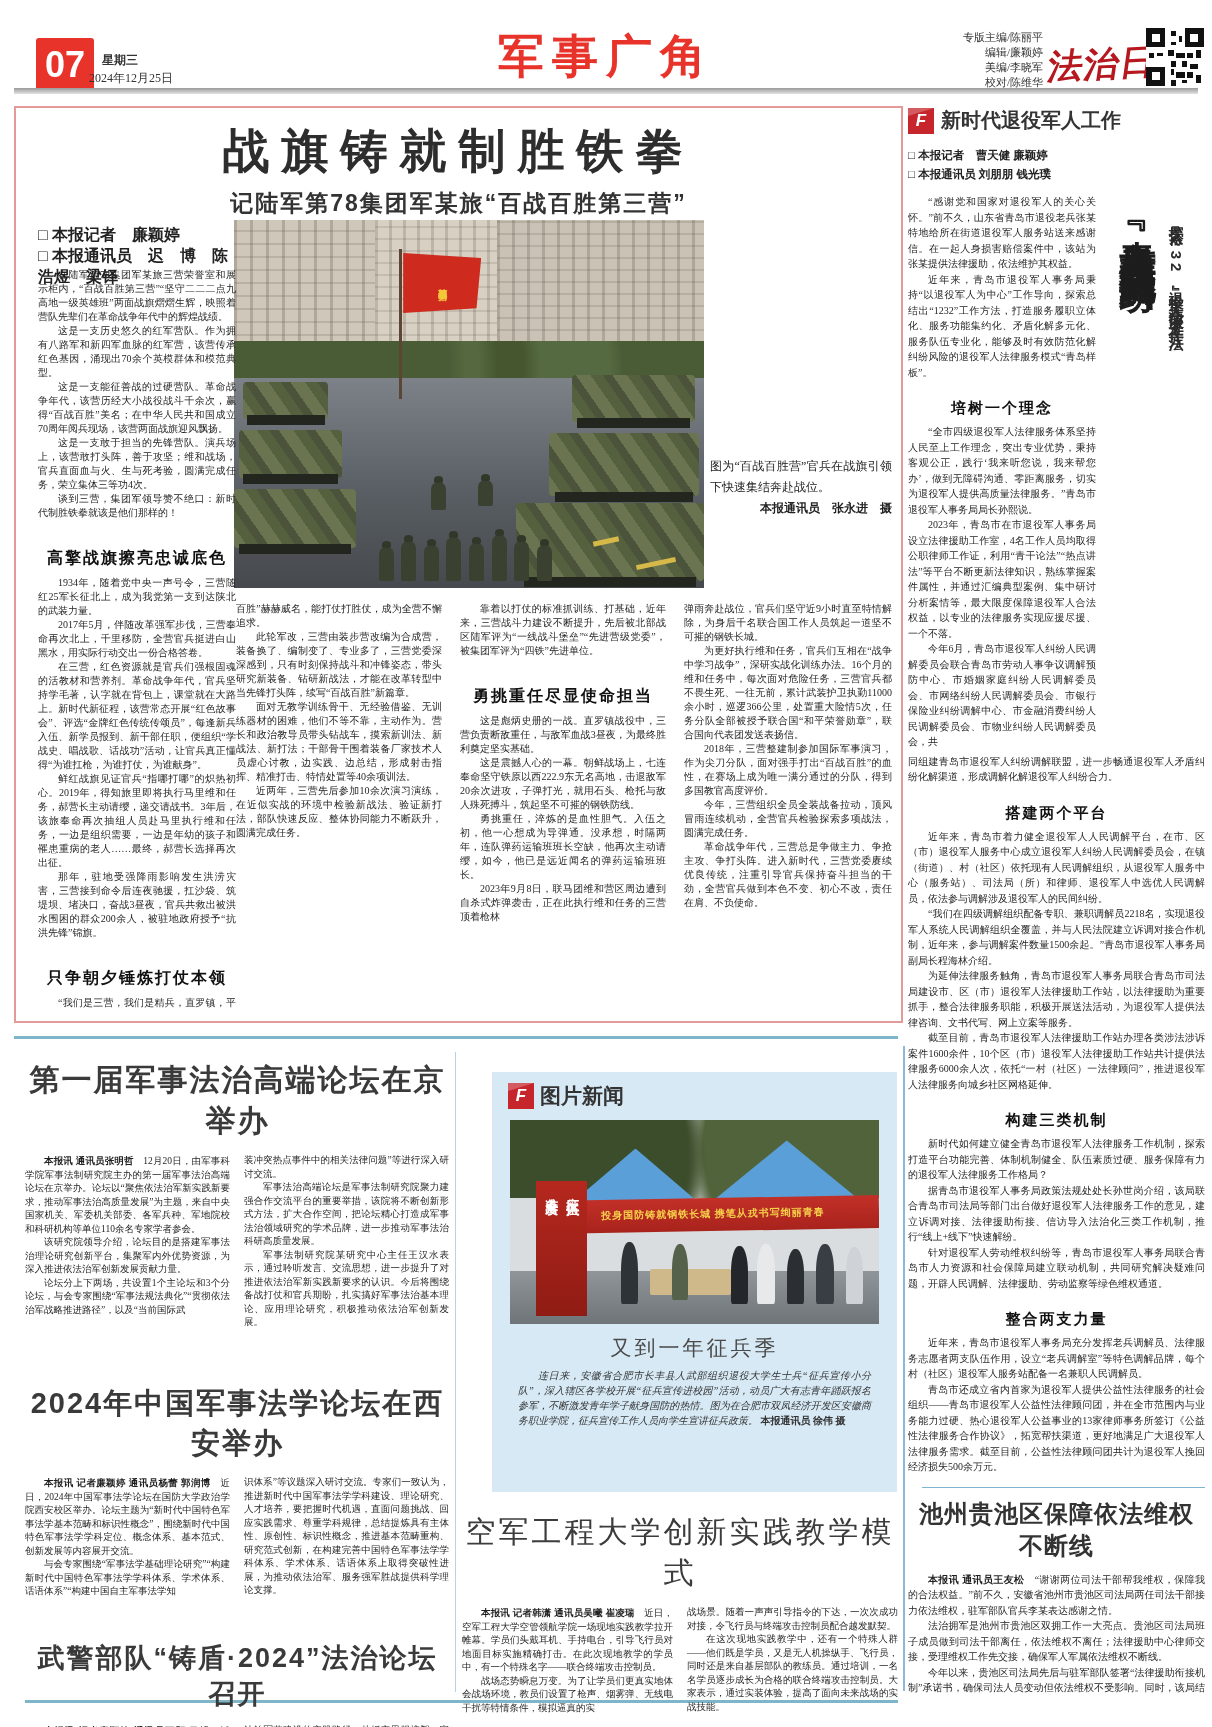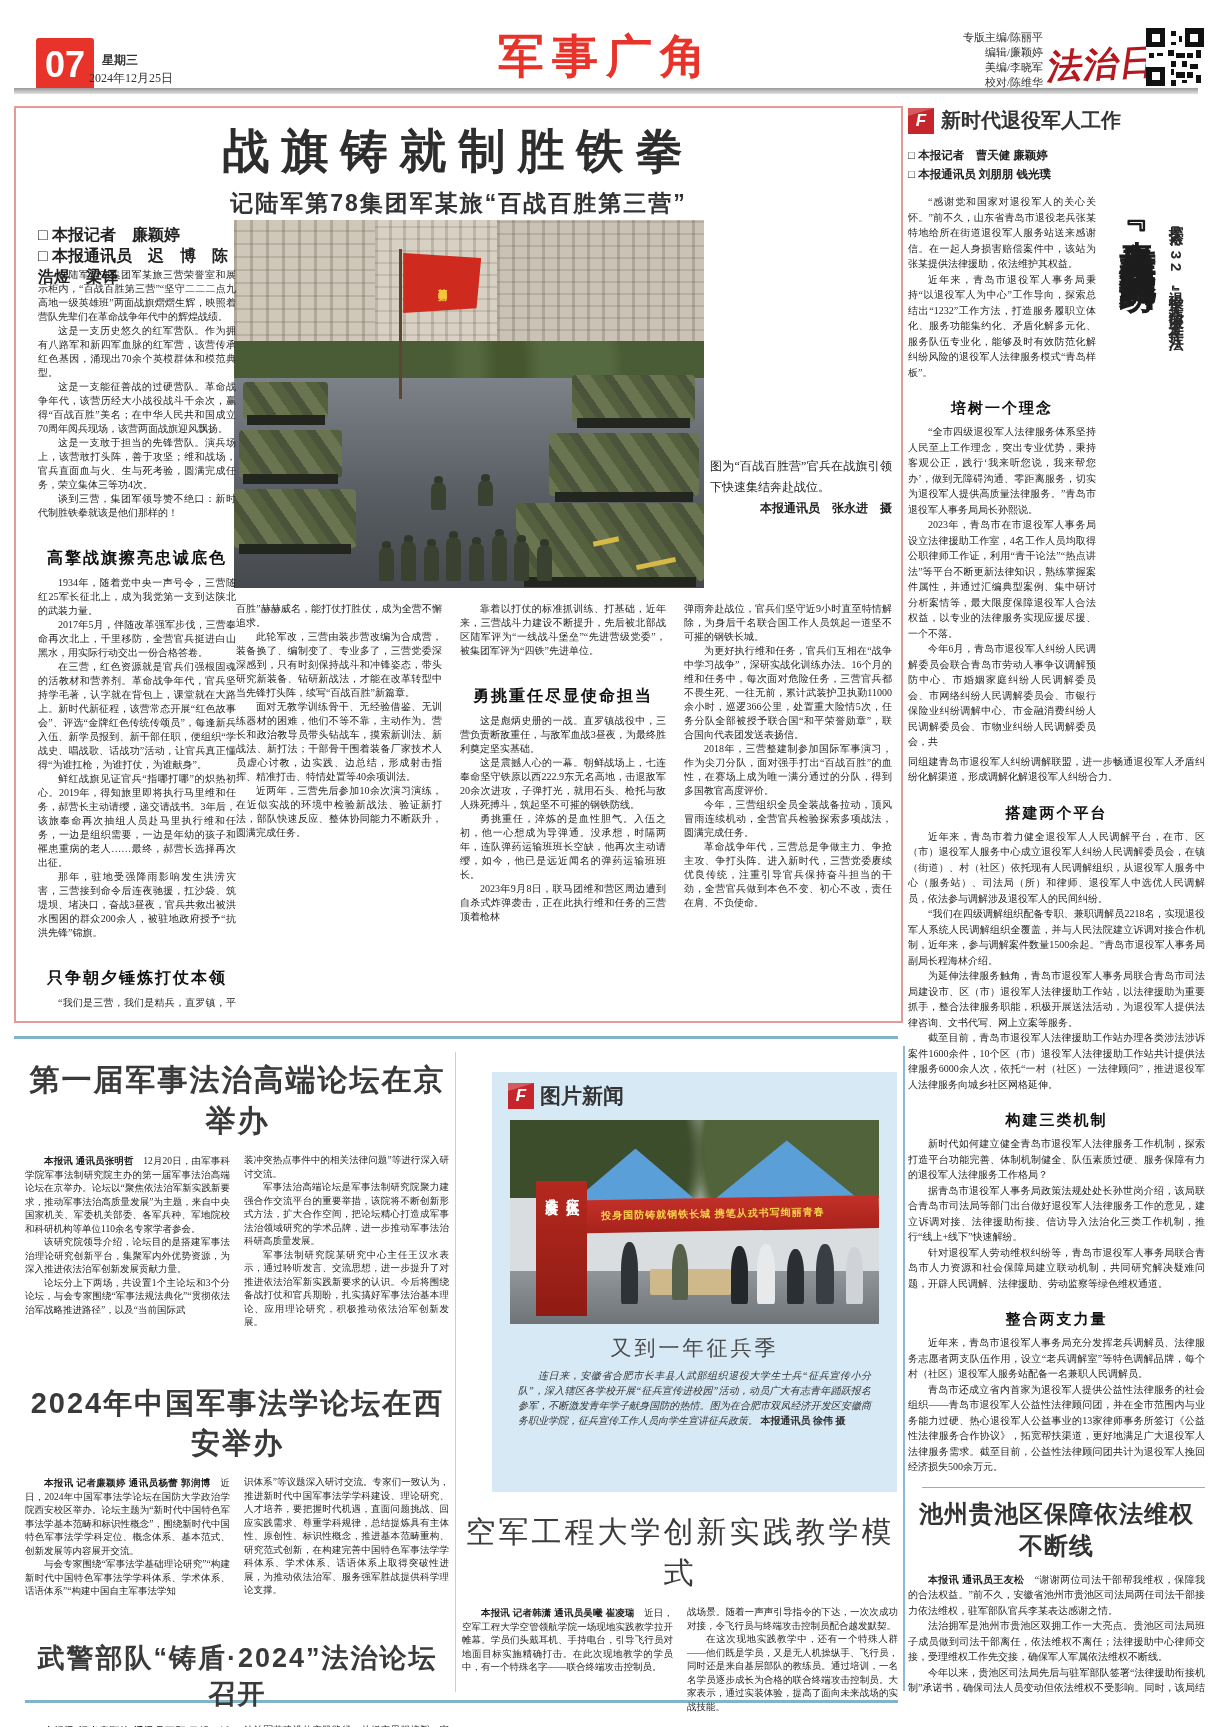--- a/index.html
+++ b/index.html
@@ -416,20 +416,23 @@
       <span>连日来，安徽省合肥市长丰县人武部组织退役大学生士兵“征兵宣传小分队”，深入辖区各学校开展“征兵宣传进校园”活动，动员广大有志青年踊跃报名参军，不断激发青年学子献身国防的热情。图为在合肥市双凤经济开发区安徽商务职业学院，征兵宣传工作人员向学生宣讲征兵政策。</span>
       <b>本报通讯员 徐伟 摄</b>
     </div>
   </section>
 
   <section class="af-art">
     <h2 class="af-head">空军工程大学创新实践教学模式</h2>
     <div class="af-cols body">
       <div class="af-col">
         <p><b class="lead-b">本报讯 记者韩潇 通讯员吴曦 崔凌瑞　</b><span>近日，空军工程大学空管领航学院一场现地实践教学拉开帷幕。学员们头戴耳机、手持电台，引导飞行员对地面目标实施精确打击。在此次现地教学的学员中，有一个特殊名字——联合终端攻击控制员。</span></p>
+        <div>
+            <p>战场态势瞬息万变。为了让学员们更真实地体会战场环境，教员们设置了枪声、烟雾弹、无线电干扰等特情条件，模拟逼真的实</p>
+          </div>
       </div>
       <div class="af-col">
         <p class="noindent">战场景。随着一声声引导指令的下达，一次次成功对接，令飞行员与终端攻击控制员配合越发默契。</p>
         <div>
             <p>在这次现地实践教学中，还有一个特殊人群——他们既是学员，又是无人机操纵手、飞行员，同时还是来自基层部队的教练员。通过培训，一名名学员逐步成长为合格的联合终端攻击控制员。大家表示，通过实装体验，提高了面向未来战场的实战技能。</p>
           </div>
       </div>
     </div>
   </section>
 

